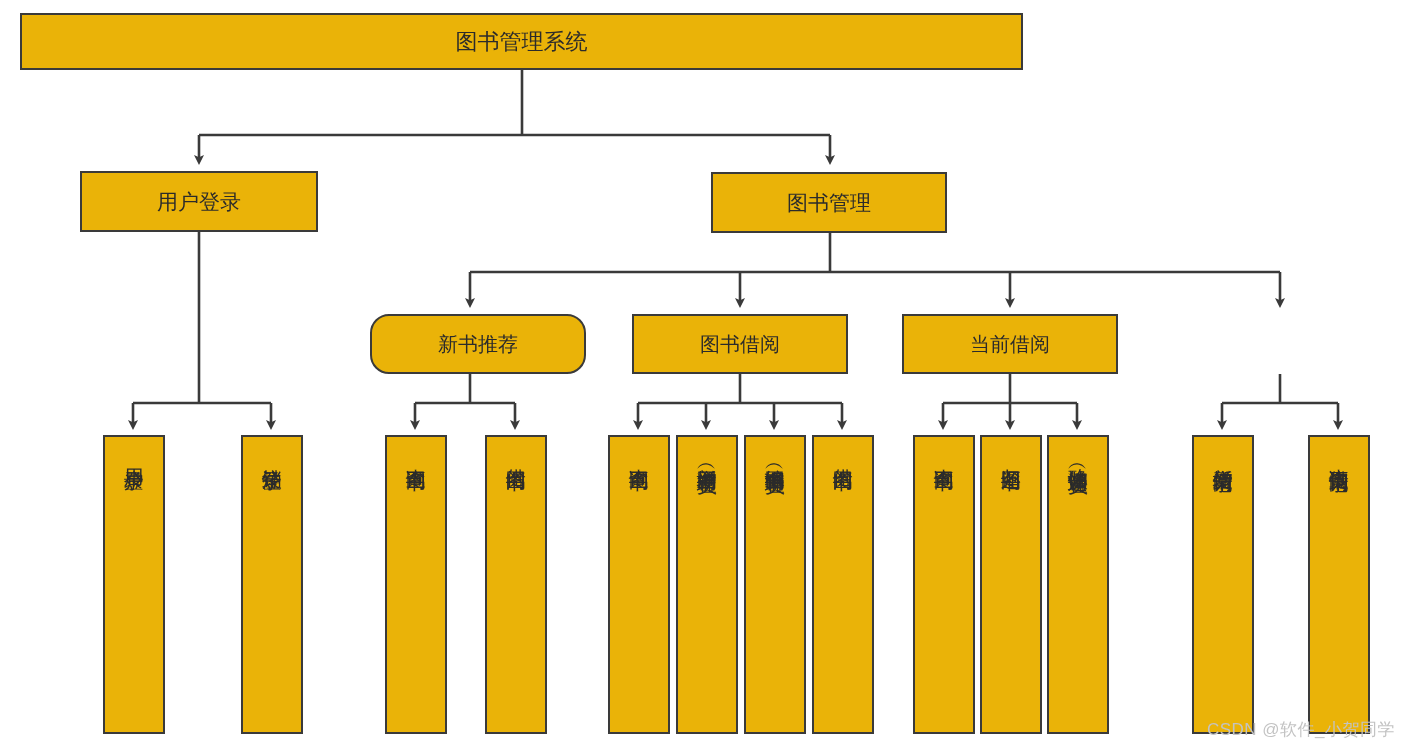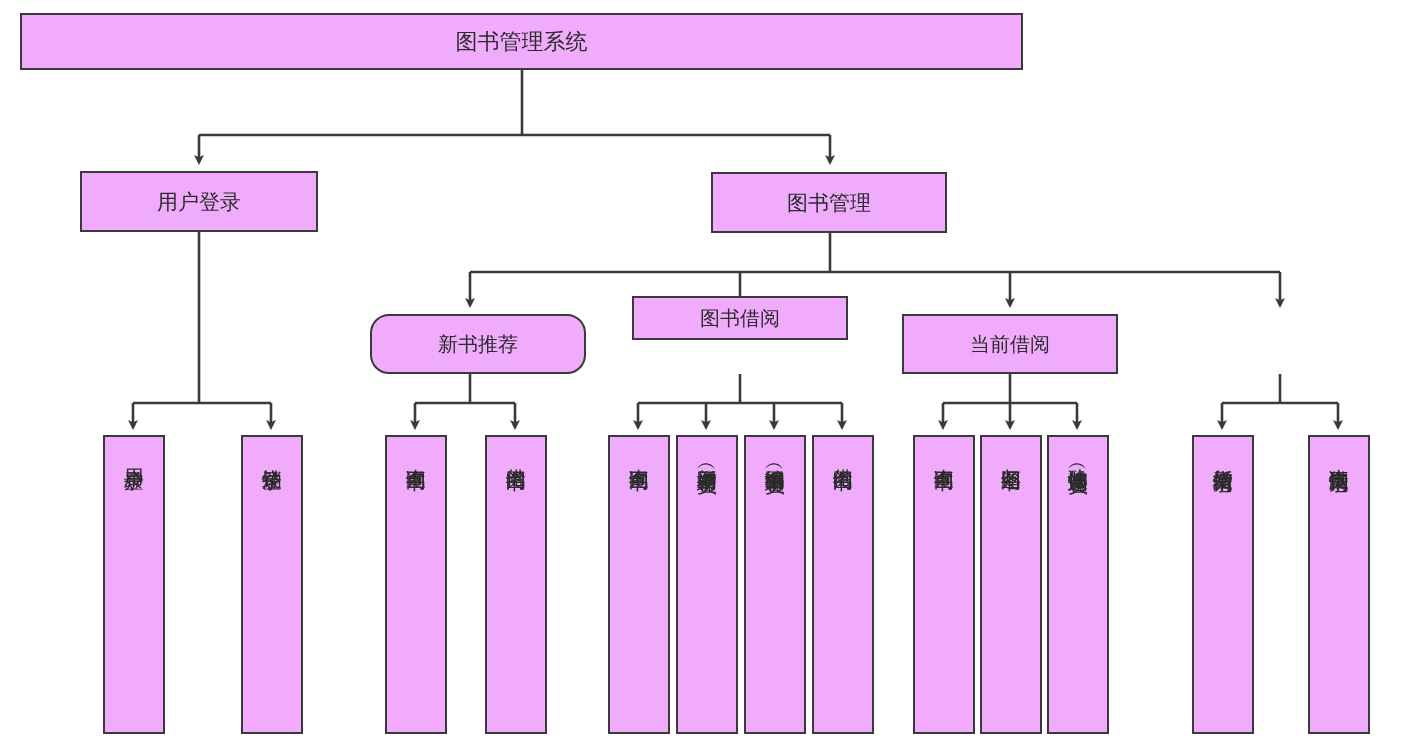--- a/index.html
+++ b/index.html
@@ -21,21 +21,21 @@
     position: absolute;
     left: 0;
     top: 0;
     width: 1405px;
     height: 747px;
     pointer-events: none;
   }
   .node {
     position: absolute;
     box-sizing: border-box;
-    background: #f0abfc;
+    background: #eab308;
     border: 2.5px solid #3a3a3a;
     display: flex;
     align-items: center;
     justify-content: center;
     color: #2b2b2b;
     z-index: 2;
   }
   .node-root {
     font-size: 22px;
   }
@@ -130,21 +130,21 @@
   <div class="node node-l2" style="left:80px; top:171px; width:238px; height:61px;">
     <span>用户登录</span>
   </div>
   <div class="node node-l2" style="left:711px; top:172px; width:236px; height:61px;">
     <span>图书管理</span>
   </div>
 
   <div class="node node-l3" style="left:370px; top:314px; width:216px; height:60px;border-radius:19px;">
     <span>新书推荐</span>
   </div>
-  <div class="node node-l3" style="left:632px; top:296px; width:216px; height:44px;">
+  <div class="node node-l3" style="left:632px; top:314px; width:216px; height:60px;">
     <span>图书借阅</span>
   </div>
   <div class="node node-l3" style="left:902px; top:314px; width:216px; height:60px;text-align:right;">
     <span>当前借阅</span>
   </div>
 
   <div class="node node-leaf" style="left:103px; top:435px; width:62px; height:299px;">
     <span class="vtext">用户登录</span>
   </div>
   <div class="node node-leaf" style="left:241px; top:435px; width:62px; height:299px;">
@@ -181,14 +181,15 @@
     <span class="vtext">确认归还（管理员）</span>
   </div>
 
   <div class="node node-leaf" style="left:1192px; top:435px; width:62px; height:299px;">
     <span class="vtext">新增借阅记录</span>
   </div>
   <div class="node node-leaf" style="left:1308px; top:435px; width:62px; height:299px;">
     <span class="vtext">查询借阅记录</span>
   </div>
 
+  <div class="watermark">CSDN @软件_小贺同学</div>
 
 </div>
 
 </body></html>

